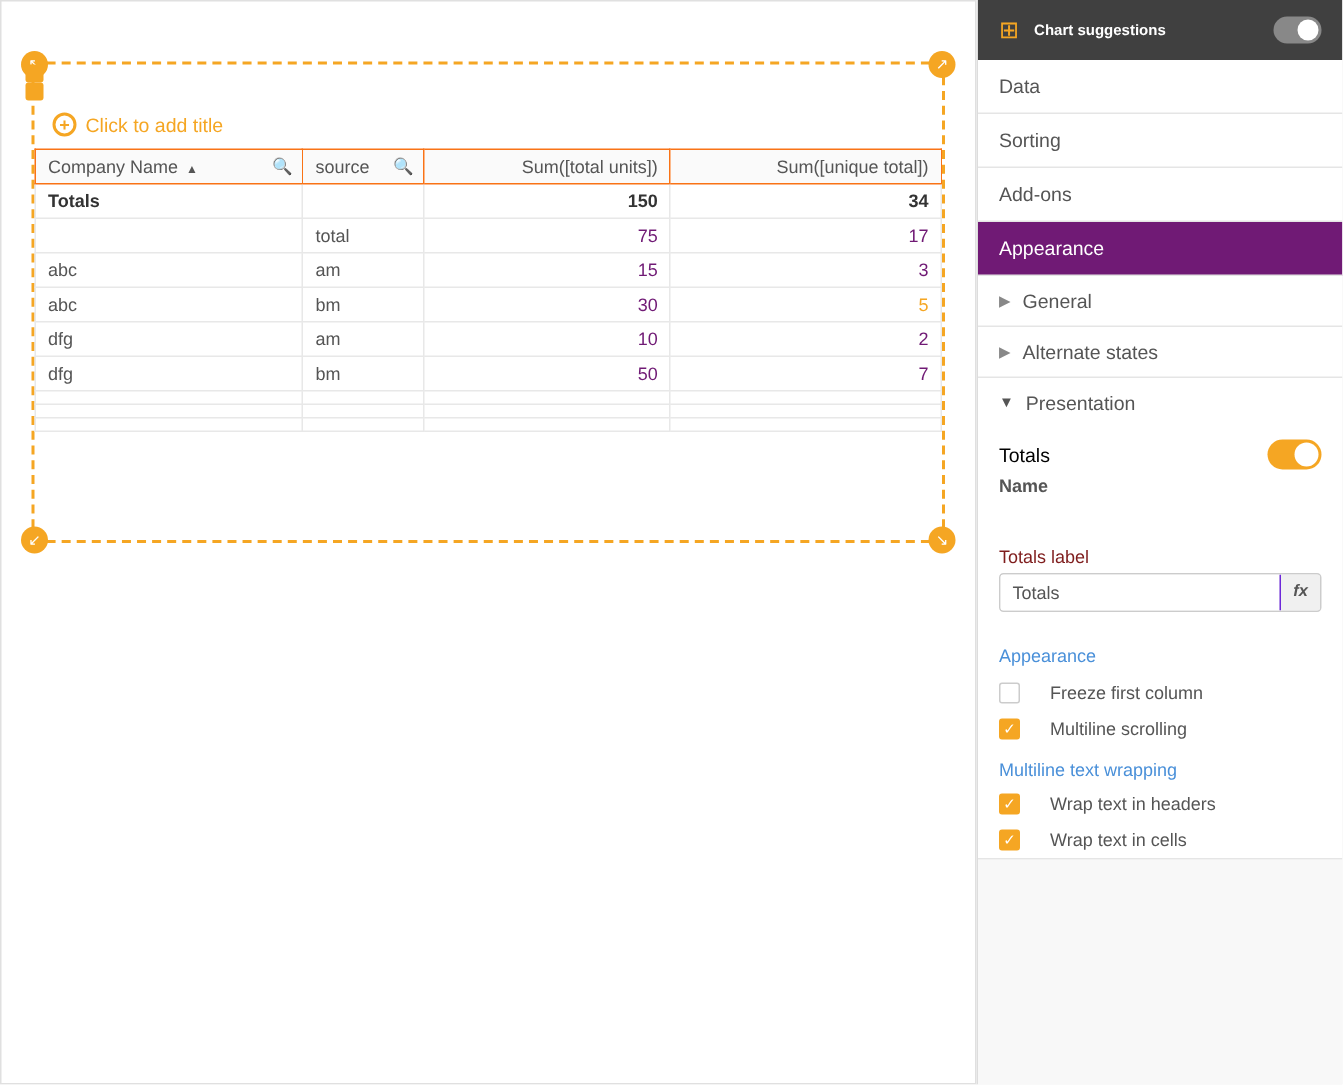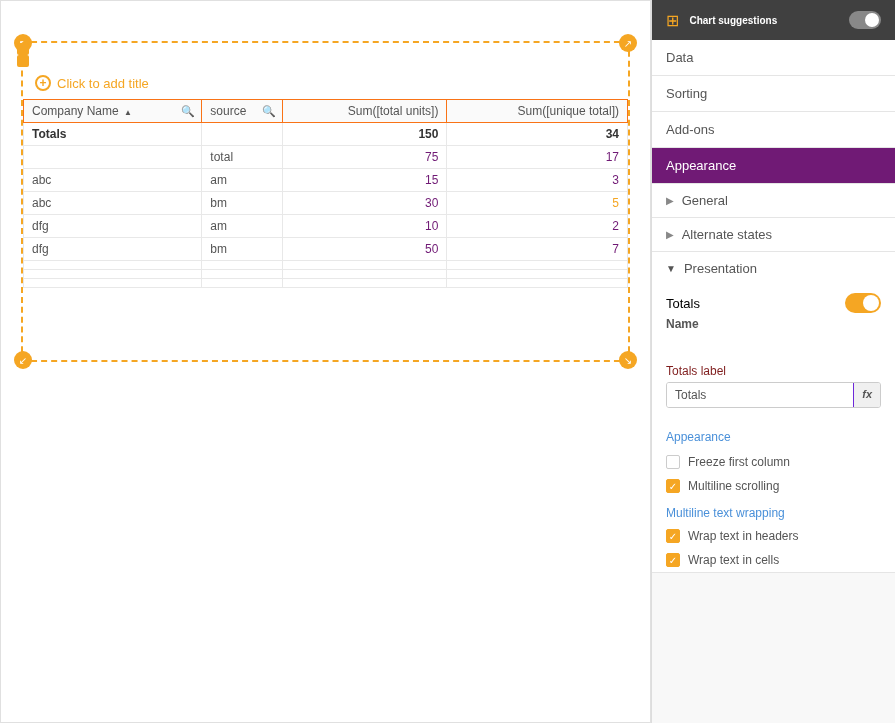--- a/index.html
+++ b/index.html
@@ -283,21 +283,21 @@
       font-size: 12px;
       color: #4a90d9;
       padding: 10px 14px 6px;
       font-weight: normal;
     }
 
     
     .checkbox-row {
       display: flex;
       align-items: center;
-      gap: 8px;
+      gap: 20px;
       padding: 5px 14px;
     }
 
     .checkbox-row label {
       font-size: 12px;
       color: #555;
       cursor: pointer;
     }
 
     .cb-unchecked {

